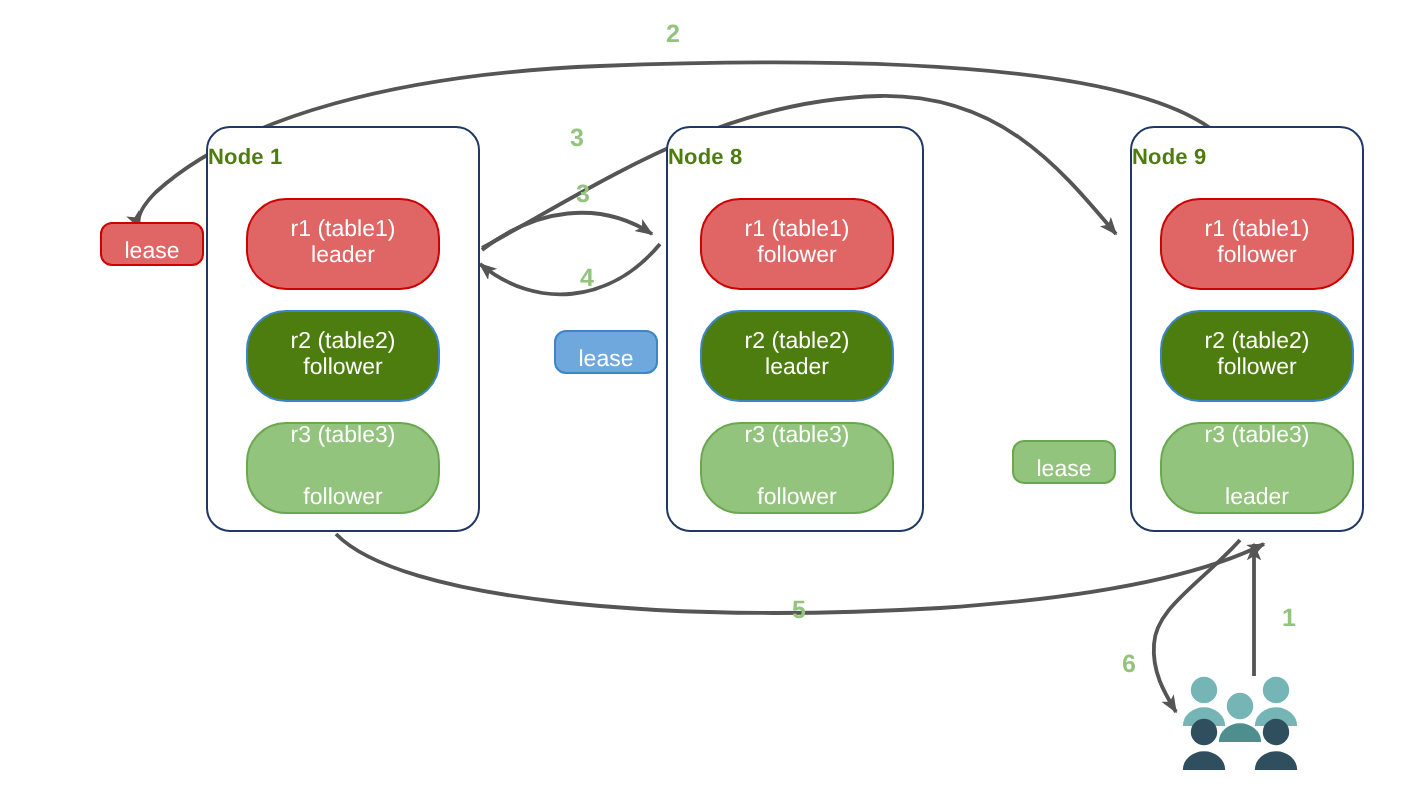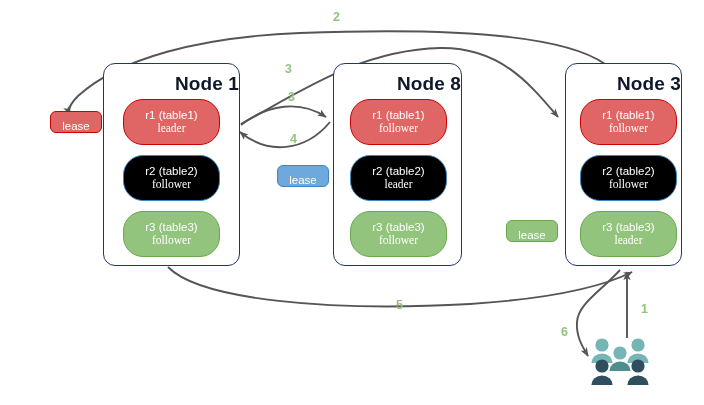--- a/index.html
+++ b/index.html
@@ -31,51 +31,52 @@
     box-sizing: border-box;
     border: 1.4px solid #1f3864;
     border-radius: 12px;
     background: #ffffff;
   }
   .node-title {
     position: absolute;
     left: 0;
     right: 0;
     top: 9px;
-    text-align: right;
-    font-size: 19px;
+    text-align: left;
+    font-size: 11px;
     font-weight: bold;
-    color: #0f172a;
+    color: #4d7c0f;
     letter-spacing: 0.1px;
   }
   .replica {
     position: absolute;
     box-sizing: border-box;
     border-radius: 20px;
     display: flex;
     flex-direction: column;
     align-items: center;
     justify-content: center;
     color: #ffffff;
     font-size: 11.5px;
     line-height: 13.5px;
     text-align: center;
   }
-  .replica .ln2 { display: block; font-family: Liberation Serif, serif; }
+  .replica .ln2 { display: block; }
   .rep-red {
     background: #e06666;
     border: 1.4px solid #cc0000;
   }
   .rep-blue {
-    background: #000000;
+    background: #4d7c0f;
     border: 1.4px solid #3d85c6;
   }
   .rep-green {
     background: #93c47d;
     border: 1.4px solid #6aa84f;
+    justify-content: space-between;
   }
   .lease {
     position: absolute;
     box-sizing: border-box;
     border-radius: 6px;
     display: flex;
     align-items: flex-end;
     justify-content: center;
     color: #ffffff;
     font-size: 11.5px;
@@ -156,21 +157,21 @@
       </div>
       <div class="replica rep-blue" style="left: 350px; top: 155px; width: 97px; height: 46px;">
         <span class="ln1">r2 (table2)</span>
         <span class="ln2">leader</span>
       </div>
       <div class="replica rep-green" style="left: 350px; top: 211px; width: 97px; height: 46px;">
         <span class="ln1">r3 (table3)</span>
         <span class="ln2">follower</span>
       </div>
       <div class="node-box" style="left: 565px; top: 63px; width: 117px; height: 203px;">
-        <div class="node-title">Node 3</div>
+        <div class="node-title">Node 9</div>
       </div>
       <div class="replica rep-red" style="left: 580px; top: 99px; width: 97px; height: 46px;">
         <span class="ln1">r1 (table1)</span>
         <span class="ln2">follower</span>
       </div>
       <div class="replica rep-blue" style="left: 580px; top: 155px; width: 97px; height: 46px;">
         <span class="ln1">r2 (table2)</span>
         <span class="ln2">follower</span>
       </div>
       <div class="replica rep-green" style="left: 580px; top: 211px; width: 97px; height: 46px;">

